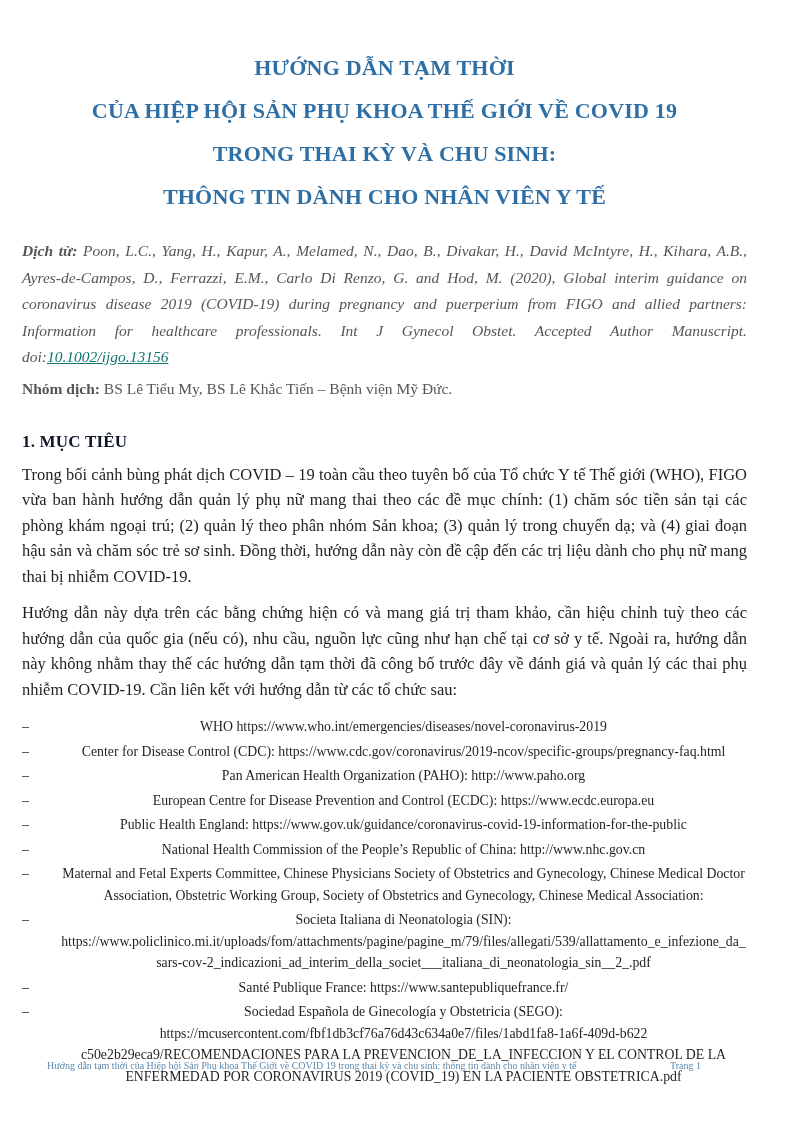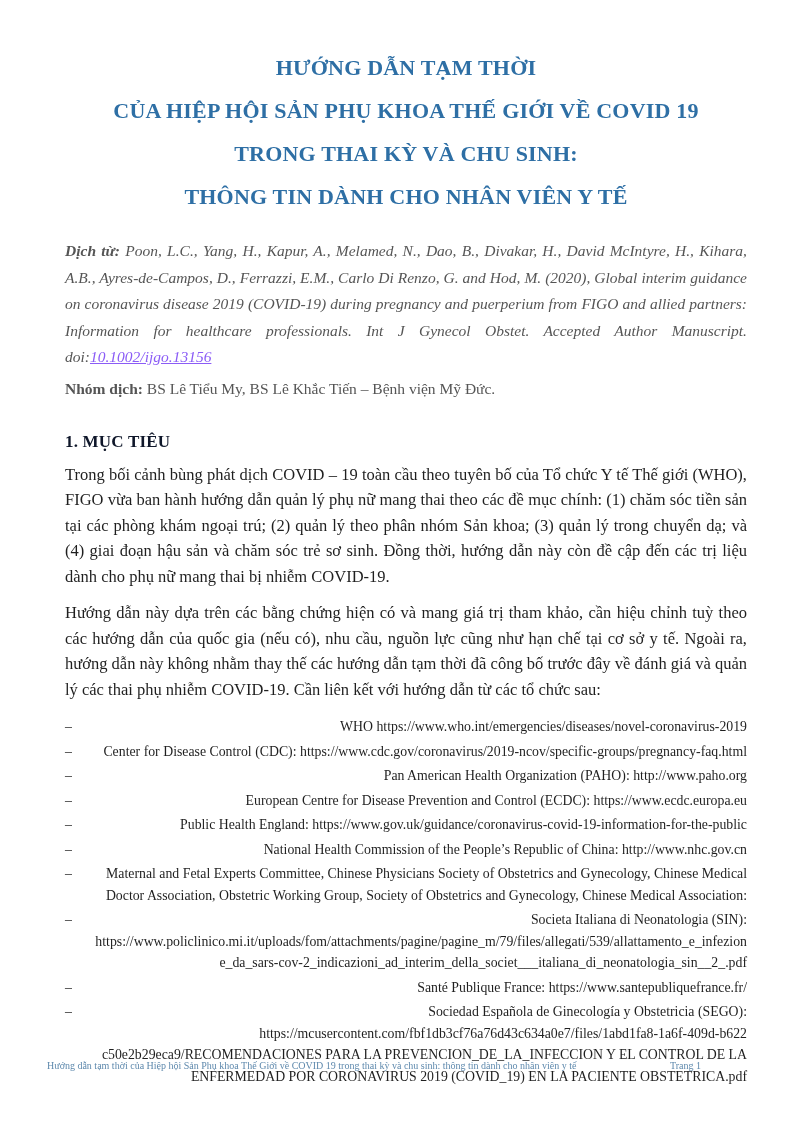--- a/index.html
+++ b/index.html
@@ -6,50 +6,50 @@
   .page {
     position:relative;
     width:794px; height:1122px;
     margin:0 auto;
     background:#ffffff;
     font-family:"Liberation Serif","DejaVu Serif",serif;
     color:#222222;
     overflow:hidden;
     box-sizing:border-box;
   }
-  .content { padding:46px 47px 0 65px; }
+  .content { padding:46px 47px 0 22px; }
 
   
   .doc-title { text-align:center; font-weight:bold; font-size:22px; line-height:43px;
                color:#2e6fa5; letter-spacing:0.2px; margin-bottom:20px; }
   .doc-title div { white-space:nowrap; }
 
   
   .citation { font-style:italic; color:#555555; font-size:15.5px; line-height:26.5px;
               text-align:justify; margin:0 0 5px 0; }
   .citation .lead { font-weight:bold; }
-  .doi-link { color:#8b5cf6; text-decoration:underline; cursor:pointer; }
+  .doi-link { color:#0f766e; text-decoration:underline; cursor:pointer; }
   .translators { color:#555555; font-size:15.5px; line-height:26px;
                  margin:0; }
   .translators .lead { font-weight:bold; }
 
   
   .section-heading { color:#0f172a; font-weight:bold; font-size:17px; line-height:20px;
                      margin:30px 0 10px 0; letter-spacing:0.2px; }
 
   
   .body-par { font-size:16.5px; line-height:25.5px; text-align:justify;
               margin:0 0 11px 0; color:#1f1f1f; }
 
   
   .org-list { margin-top:14px; }
   .bullet { display:flex; font-size:13.8px; line-height:21.5px; color:#1f1f1f;
             margin-bottom:3px; }
   .bullet .dash { flex:0 0 26px; }
-  .bullet .b-body { flex:1 1 auto; min-width:0; text-align:right; }
+  .bullet .b-body { flex:1 1 auto; min-width:0; text-align:center;margin-left:12px; }
   .b-url { overflow-wrap:anywhere; word-break:break-word; }
   .b-url.block { display:block; }
 
   
   .footer { position:absolute; left:47px; right:47px; top:1058px;
             display:flex; align-items:baseline;
             font-size:10px; line-height:15px; color:#5e89ad; }
   .footer .f-left { flex:1 1 auto; }
   .footer .f-page { flex:0 0 auto; margin-right:46px; }
 </style>

